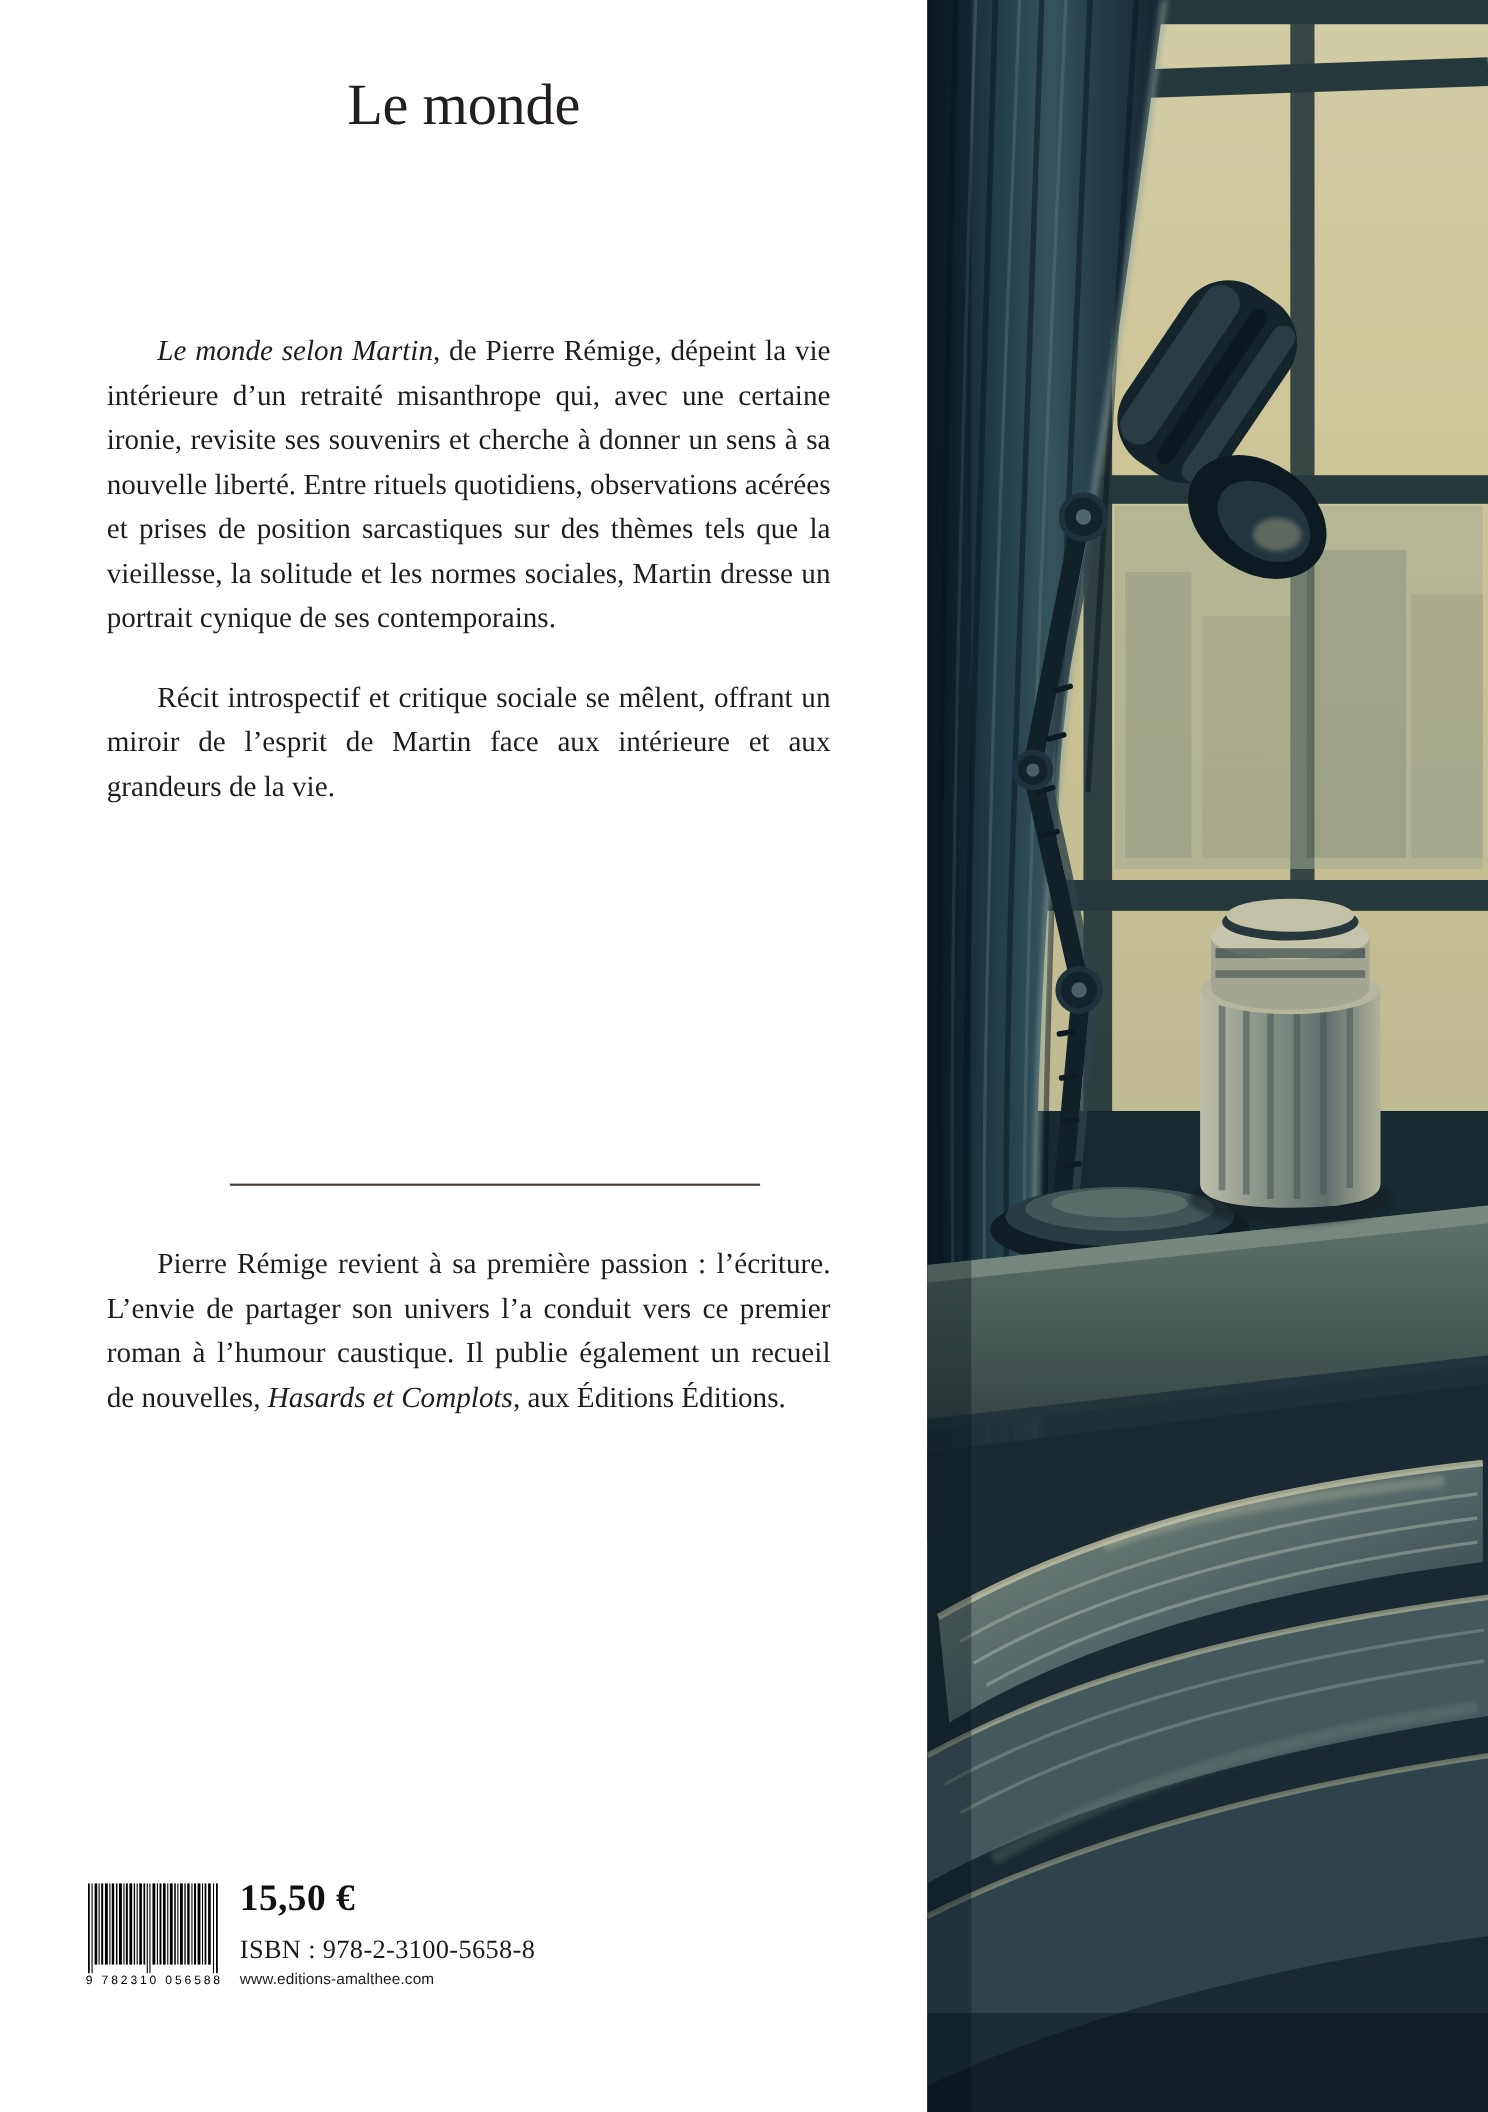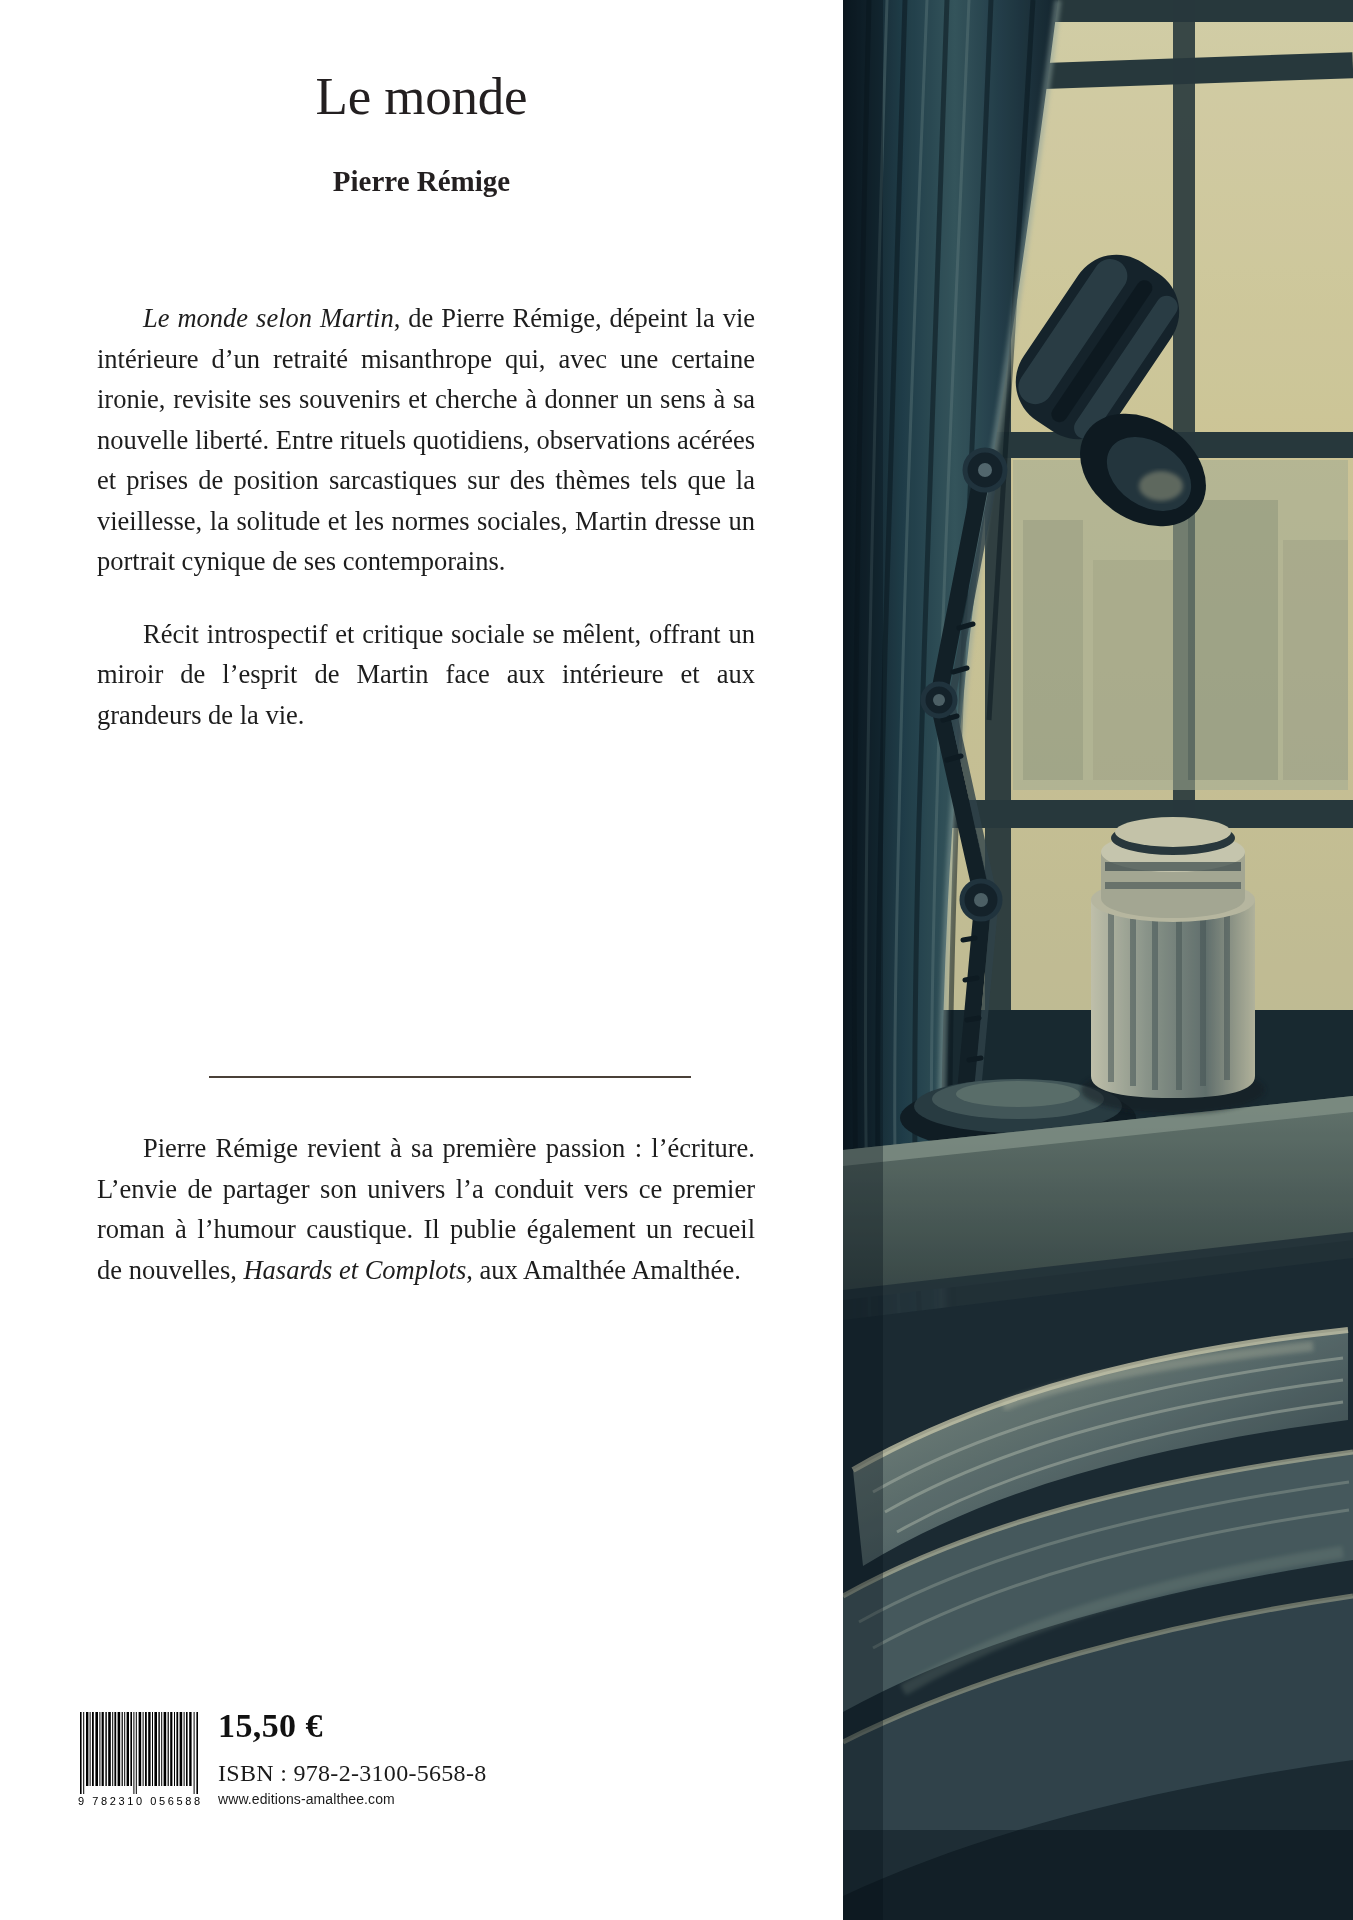--- a/index.html
+++ b/index.html
@@ -174,32 +174,31 @@
 <body>
 
 <div class="cover">
 
   <div class="text-col">
 
     <div class="title-block">
       <div class="book-title">
         <span class="tline">Le monde</span>
       </div>
-      <div class="book-author">Pierre Rémige</div>
     </div>
 
     <div class="blurb">
       <p class="para"><em>Le monde selon Martin</em><span>, de Pierre Rémige, dépeint la vie intérieure d’un retraité misanthrope qui, avec une certaine ironie, revisite ses souvenirs et cherche à donner un sens à sa nouvelle liberté. Entre rituels quotidiens, observations acérées et prises de position sarcastiques sur des thèmes tels que la vieillesse, la solitude et les normes sociales, Martin dresse un portrait cynique de ses contemporains.</span></p>
       <p class="para">Récit introspectif et critique sociale se mêlent, offrant un miroir de l’esprit de Martin face aux intérieure et aux grandeurs de la vie.</p>
     </div>
 
     <div class="rule"></div>
 
     <div class="bio">
-      <p class="para"><span>Pierre Rémige revient à sa première passion : l’écriture. L’envie de partager son univers l’a conduit vers ce premier roman à l’humour caustique. Il publie également un recueil de nouvelles, </span><em>Hasards et Complots</em><span>, aux Amalthée Amalthée.</span></p>
+      <p class="para"><span>Pierre Rémige revient à sa première passion : l’écriture. L’envie de partager son univers l’a conduit vers ce premier roman à l’humour caustique. Il publie également un recueil de nouvelles, </span><em>Hasards et Complots</em><span>, aux Éditions Éditions.</span></p>
     </div>
 
     <div class="footer">
       <div class="barcode-wrap">
         <svg class="barcode" viewBox="0 0 122 82" preserveAspectRatio="none">
           <rect x="0" y="0" width="122" height="82" fill="#ffffff"></rect>
           <g fill="#000000">
             <rect x="2" y="0" width="1.6" height="82"></rect>
               <rect x="5.2" y="0" width="1" height="82"></rect>
             <rect x="8" y="0" width="2.4" height="74"></rect>

